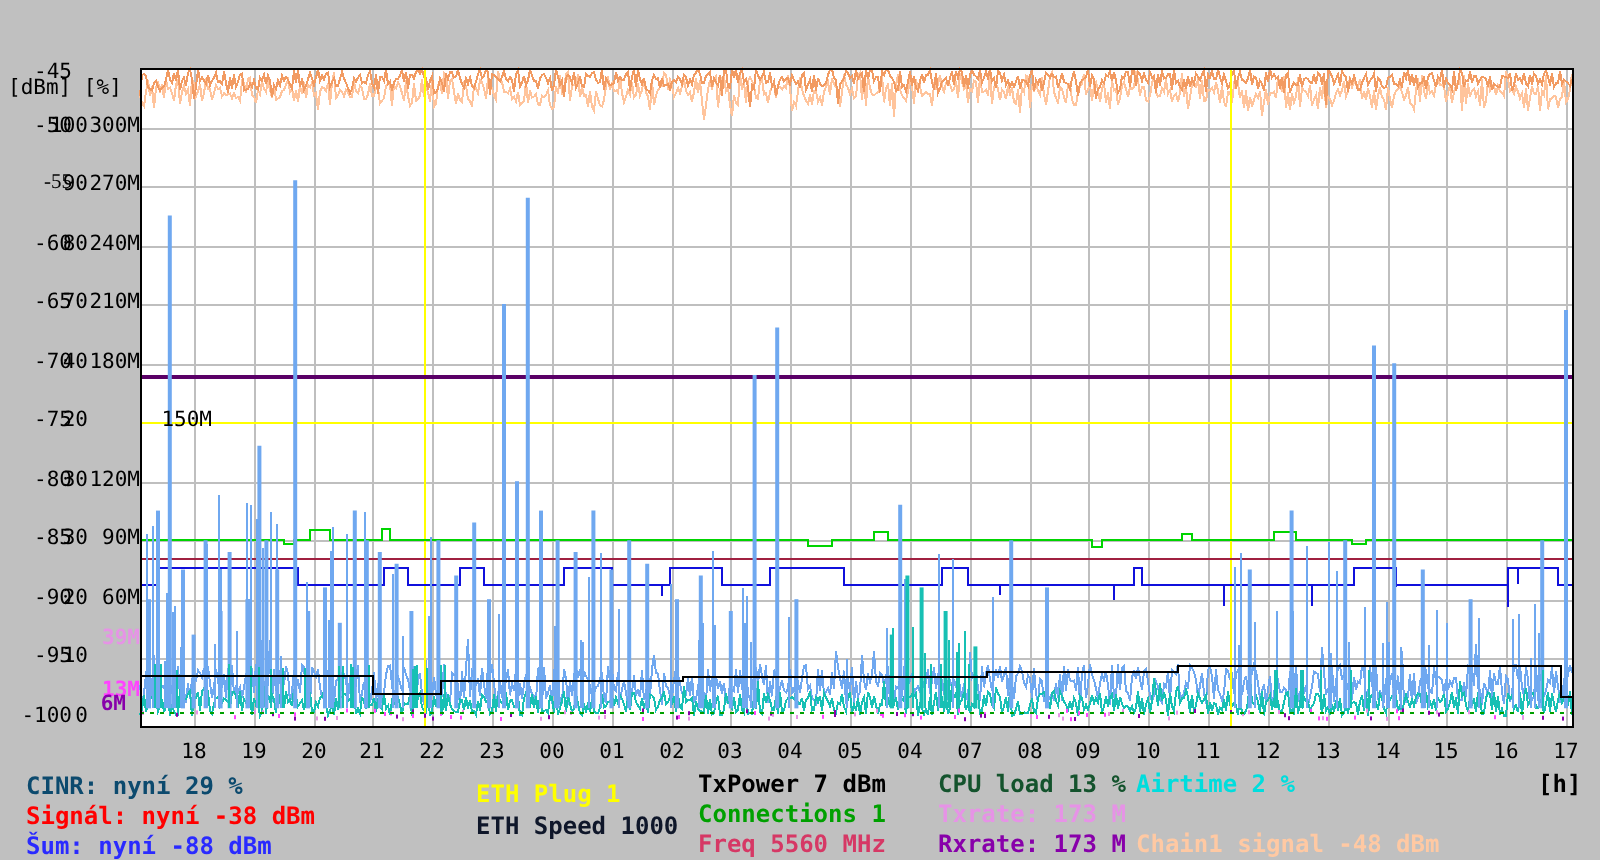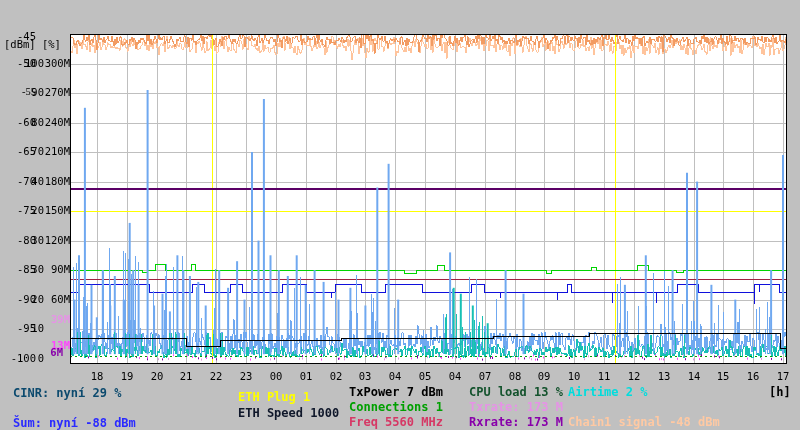--- a/index.html
+++ b/index.html
@@ -374,21 +374,21 @@
       <span class="abs ax" style="right: 756px; top: 117px;">80</span>
       <span class="abs ax" style="right: 730px; top: 117px;">240M</span>
       <span class="abs ax" style="right: 764px; top: 146px;">-65</span>
       <span class="abs ax" style="right: 756px; top: 146px;">70</span>
       <span class="abs ax" style="right: 730px; top: 146px;">210M</span>
       <span class="abs ax" style="right: 764px; top: 176px;">-70</span>
       <span class="abs ax" style="right: 756px; top: 176px;">40</span>
       <span class="abs ax" style="right: 730px; top: 176px;">180M</span>
       <span class="abs ax" style="right: 764px; top: 205px;">-75</span>
       <span class="abs ax" style="right: 756px; top: 205px;">20</span>
-      <span class="abs ax" style="right: 730px; top: 205px; margin-left: 24px;">150M</span>
+      <span class="abs ax" style="right: 694px; top: 205px; margin-left: 24px;">150M</span>
       <span class="abs ax" style="right: 764px; top: 235px;">-80</span>
       <span class="abs ax" style="right: 756px; top: 235px;">30</span>
       <span class="abs ax" style="right: 730px; top: 235px;">120M</span>
       <span class="abs ax" style="right: 764px; top: 264px;">-85</span>
       <span class="abs ax" style="right: 756px; top: 264px;">30</span>
       <span class="abs ax" style="right: 730px; top: 264px;">90M</span>
       <span class="abs ax" style="right: 764px; top: 294px;">-90</span>
       <span class="abs ax" style="right: 756px; top: 294px;">20</span>
       <span class="abs ax" style="right: 730px; top: 294px;">60M</span>
       <span class="abs ax" style="right: 764px; top: 323px;">-95</span>
@@ -424,20 +424,21 @@
       <span class="abs tick" style="left: 714px; top: 371px;">15</span>
       <span class="abs tick" style="left: 744px; top: 371px;">16</span>
       <span class="abs tick" style="left: 774px; top: 371px;">17</span>
     </div>
 
 <div class="abs ax" style="left:4px;top:39px;">[dBm] [%]</div>
 <div class="abs ax" style="right:764px;top:31px;">-45</div>
 <div class="abs leg" style="left:769px;top:386px;color:#000;">[h]</div>
 
 <div class="abs leg" style="left: 13px; top: 387px; color: #0c4a6e;">CINR: nyní 29 %</div>
+<div class="abs leg" style="left: 13px; top: 402px; color: rgb(255, 0, 0);">Signál: nyní -38 dBm</div>
 <div class="abs leg" style="left: 13px; top: 417px; color: rgb(42, 42, 255);">Šum: nyní -88 dBm</div>
 <div class="abs leg" style="left: 238px; top: 391px; color: rgb(255, 255, 0);">ETH Plug 1</div>
 <div class="abs leg" style="left: 238px; top: 407px; color: #0f172a;">ETH Speed 1000</div>
 <div class="abs leg" style="left: 349px; top: 386px; color: rgb(0, 0, 0);">TxPower 7 dBm</div>
 <div class="abs leg" style="left: 349px; top: 401px; color: rgb(0, 160, 0);">Connections 1</div>
 <div class="abs leg" style="left: 349px; top: 416px; color: rgb(214, 56, 101);">Freq 5560 MHz</div>
 <div class="abs leg" style="left: 469px; top: 386px; color: #14532d;">CPU load 13 %</div>
 <div class="abs leg" style="left: 469px; top: 401px; color: rgb(230, 147, 230);">Txrate: 173 M</div>
 <div class="abs leg" style="left: 469px; top: 416px; color: rgb(136, 0, 170);">Rxrate: 173 M</div>
 <div class="abs leg" style="left: 568px; top: 386px; color: rgb(0, 221, 221);">Airtime 2 %</div>

